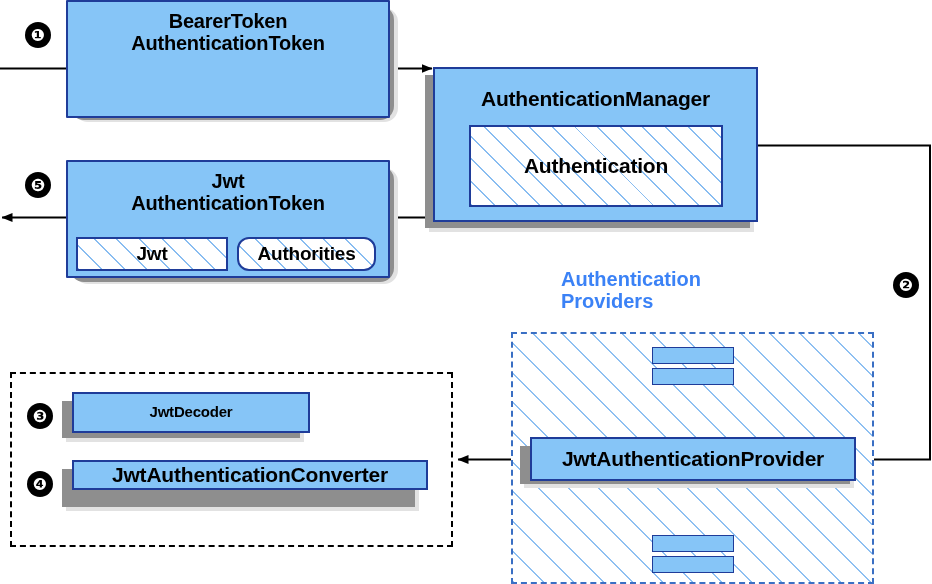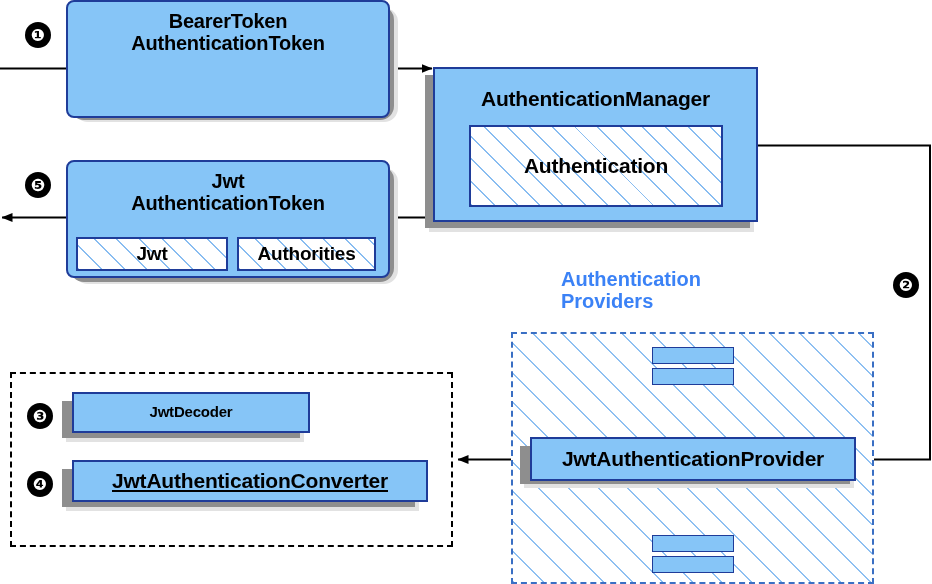--- a/index.html
+++ b/index.html
@@ -31,21 +31,21 @@
   .node {
     position: absolute;
     box-sizing: border-box;
     background: #86C5F7;
     border: 2px solid #1F3C99;
     z-index: 3;
     display: flex;
     flex-direction: column;
     align-items: center;
   }
-  .node.rounded { border-radius: 8px; }
+  .node.rounded { border-radius: 1px; }
   .node .title {
     font-weight: bold;
     color: #000000;
     text-align: center;
     line-height: 1.12;
     letter-spacing: -0.2px;
   }
   .shadow {
     position: absolute;
     z-index: 2;
@@ -192,21 +192,21 @@
   <div class="shadow rounded" style="left:70px; top:166px; width:324px; height:116px;"></div>
   <div class="node rounded" style="left:66px; top:160px; width:324px; height:118px;">
     <div class="title" style="font-size:20px; margin-top:8px;">
       <div>Jwt</div>
       <div>AuthenticationToken</div>
     </div>
   </div>
   <div class="hatch" style="left:76px; top:237px; width:152px; height:34px;">
     <span style="font-size:19px;">Jwt</span>
   </div>
-  <div class="hatch" style="left:237px; top:237px; width:139px; height:34px;">
+  <div class="hatch" style="left:237px; top:237px; width:139px; height:34px;border-radius:12px;">
     <span style="font-size:19px;">Authorities</span>
   </div>
 
   <div class="shadow2" style="left:429px; top:77px; width:325px; height:155px;"></div>
   <div class="shadow" style="left:425px; top:75px; width:325px; height:153px;"></div>
   <div class="node" style="left:433px; top:67px; width:325px; height:155px;">
     <div class="title" style="font-size:21px; margin-top:18px;">AuthenticationManager</div>
   </div>
   <div class="hatch" style="left:469px; top:125px; width:254px; height:82px;">
     <span style="font-size:21px;">Authentication</span>
@@ -234,17 +234,17 @@
   <div class="dashed-black" style="left:10px; top:372px; width:443px; height:175px;"></div>
 
   <div class="shadow2" style="left:66px; top:403px; width:238px; height:39px;"></div>
   <div class="shadow" style="left:62px; top:401px; width:238px; height:37px;"></div>
   <div class="node" style="left:72px; top:392px; width:238px; height:41px; justify-content:center;">
     <div class="title" style="font-size:15px;">JwtDecoder</div>
   </div>
 
   <div class="shadow2" style="left:66px; top:471px; width:353px; height:40px;"></div>
   <div class="shadow" style="left:62px; top:469px; width:353px; height:38px;"></div>
-  <div class="node" style="left:72px; top:460px; width:356px; height:42px; justify-content:center;text-decoration:underline;">
+  <div class="node" style="left:72px; top:460px; width:356px; height:30px; justify-content:center;">
     <div class="title" style="font-size:21px;">JwtAuthenticationConverter</div>
   </div>
 
 </div>
 
 </body></html>

